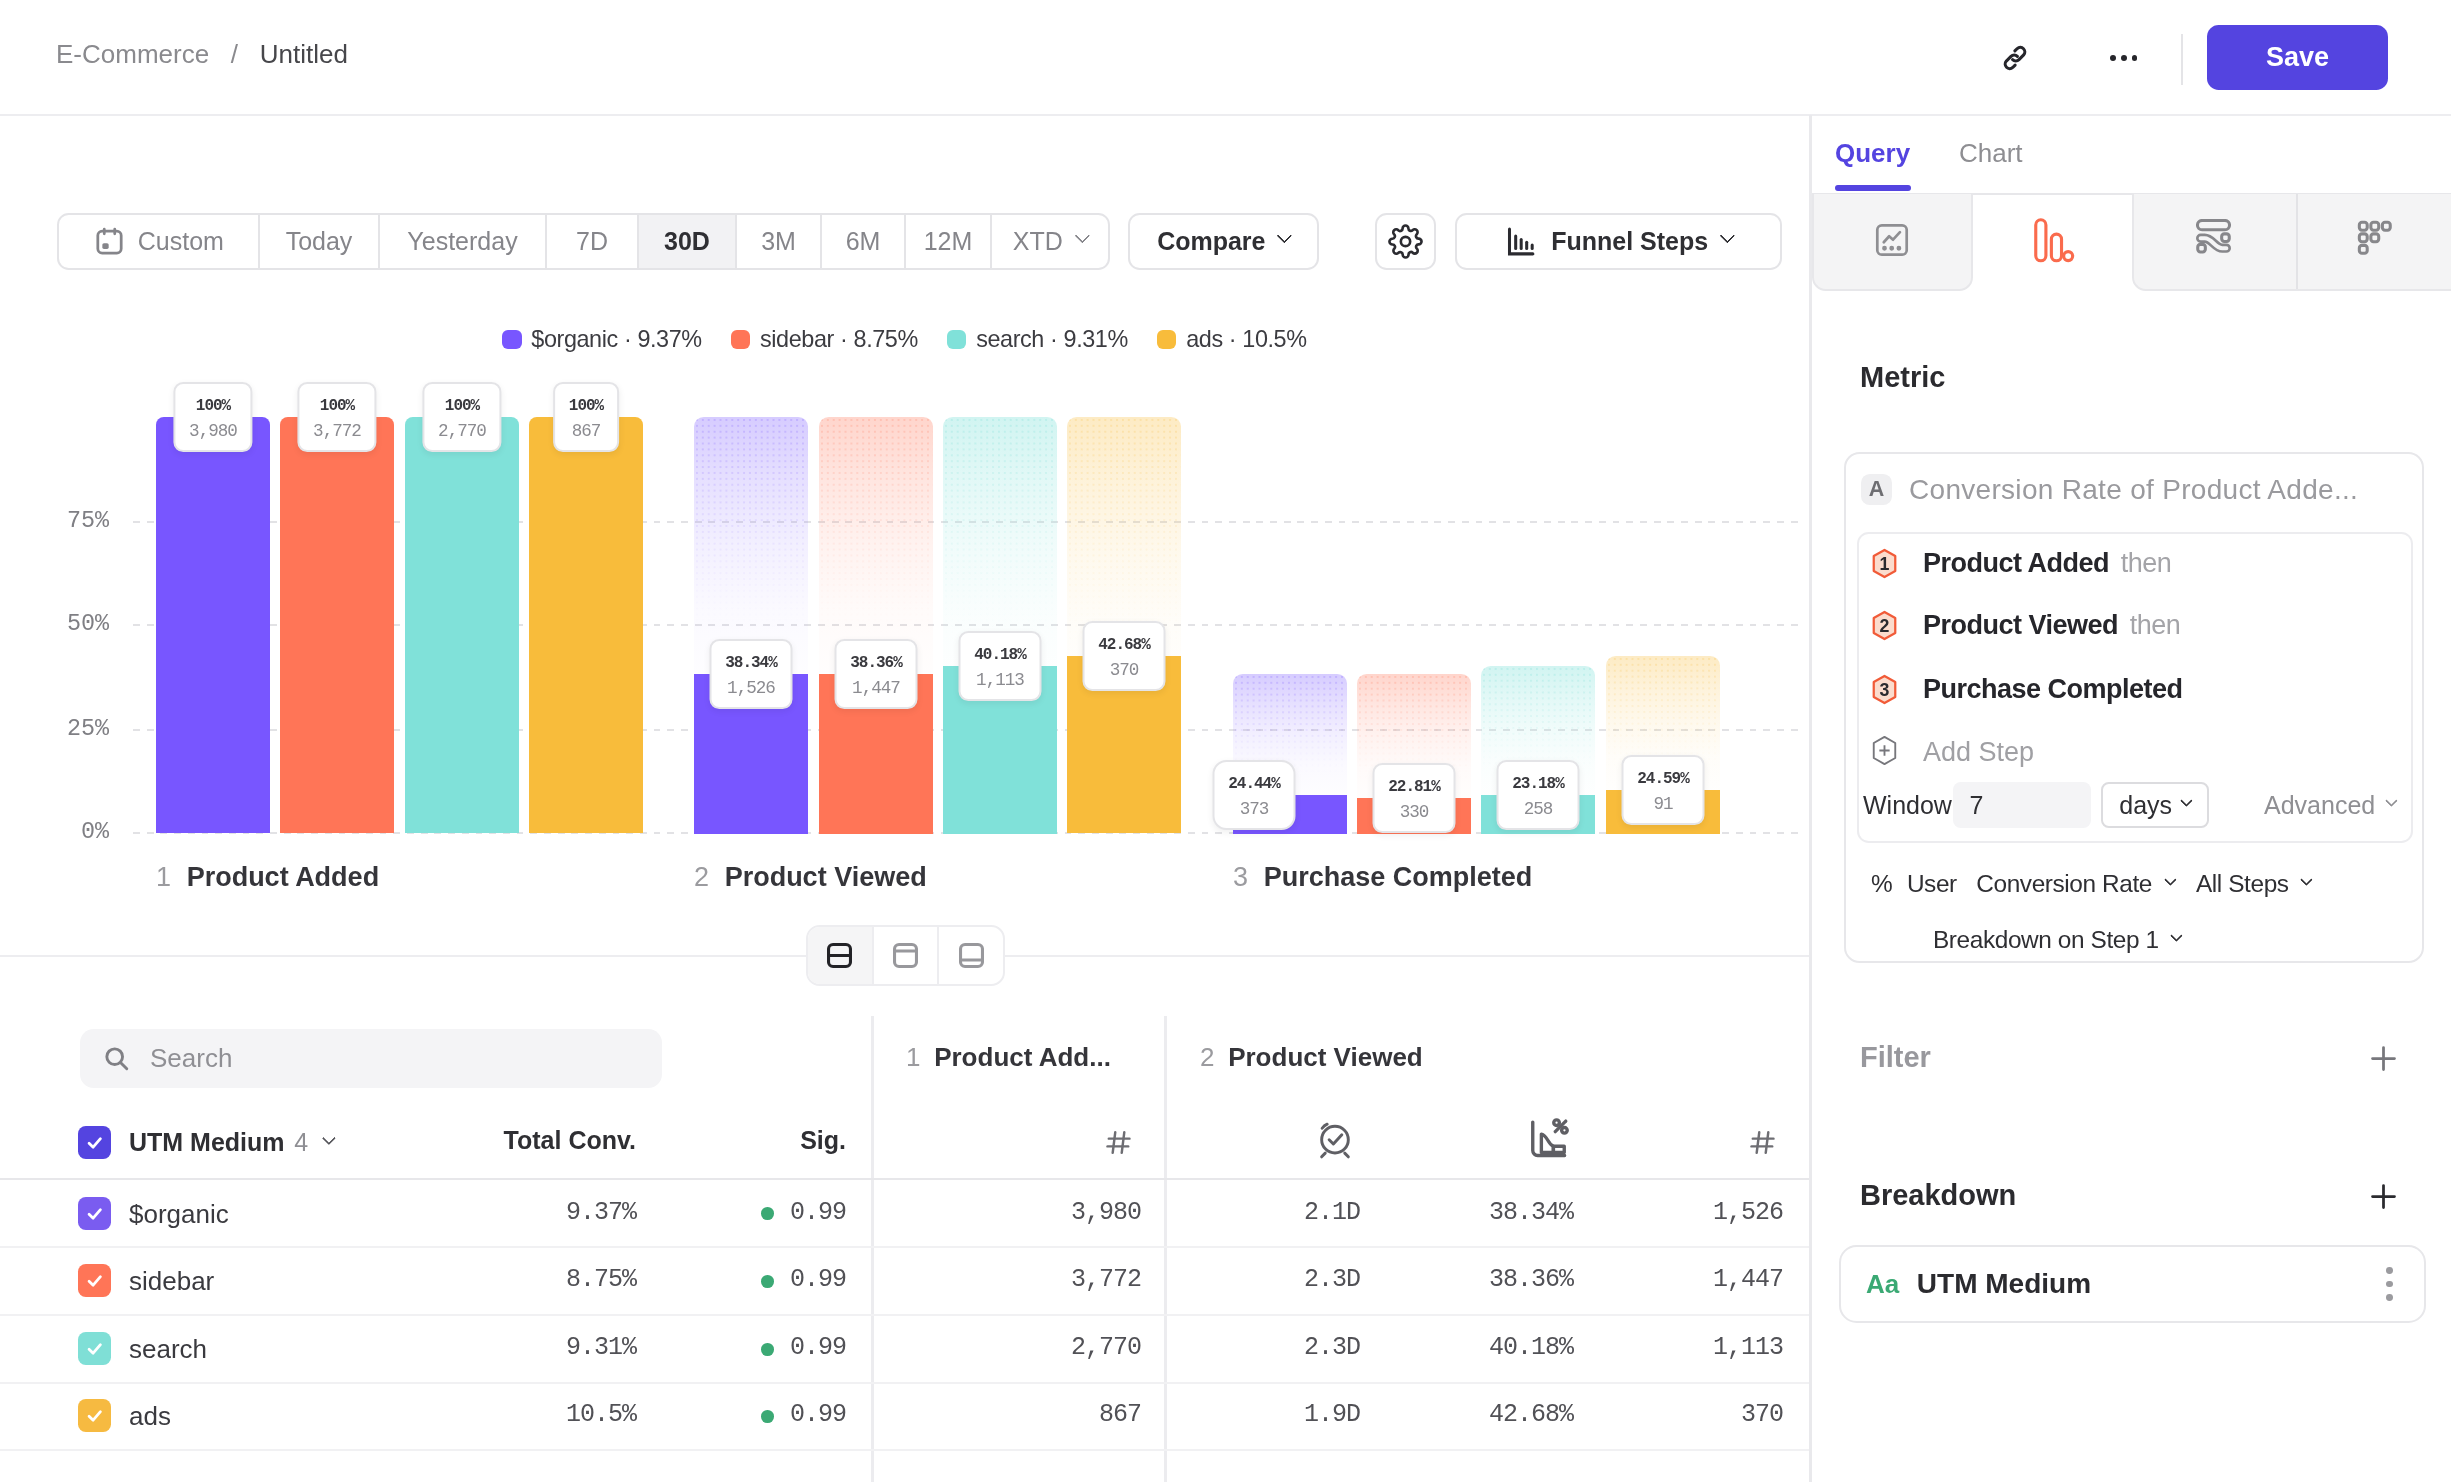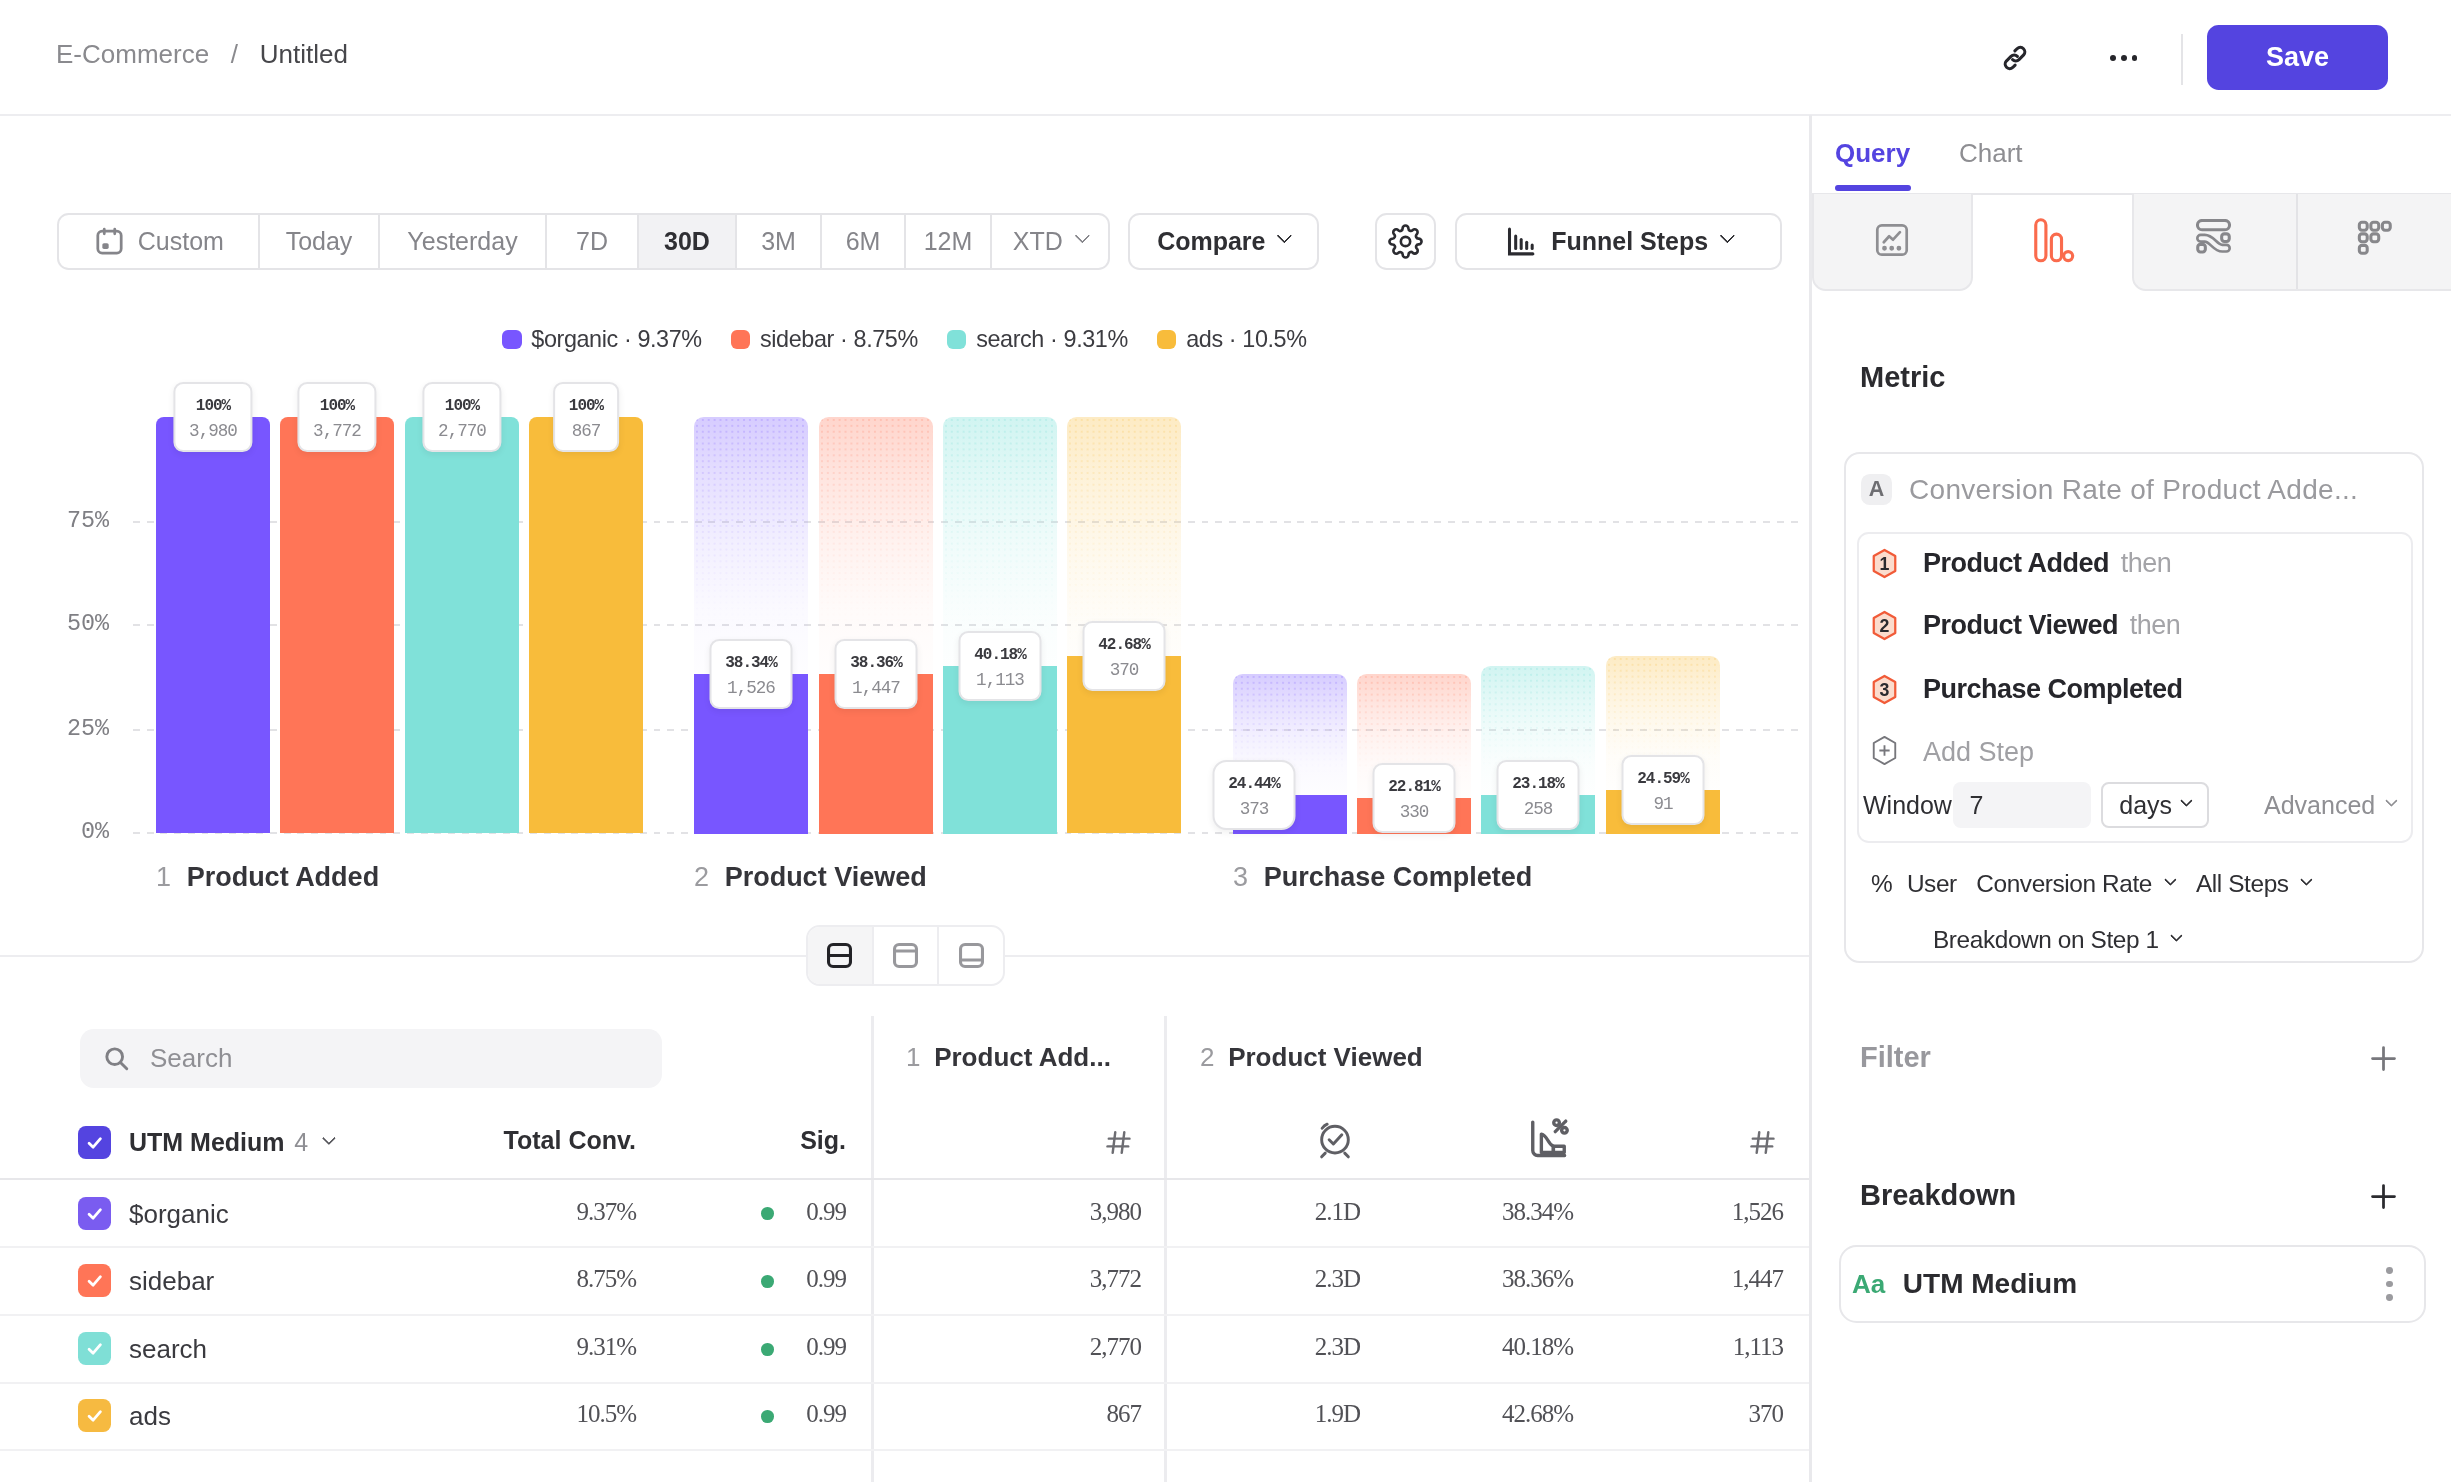--- a/index.html
+++ b/index.html
@@ -10,21 +10,21 @@
   .row { display:flex; align-items:center; }
   .dash { height:2px; background:repeating-linear-gradient(90deg,#e2e2e5 0 6.8px,transparent 6.8px 13.7px); }
   .bar { position:absolute; }
   .lbl { position:absolute; background:#fff; border:2px solid #e4e4e7; border-radius:9.8px; box-shadow:0 2.9px 5.9px rgba(0,0,0,.06); text-align:center; padding:8.8px 13.7px 6.8px; transform:translateX(-50%); }
   .lbl .l1 { font-family:"Liberation Mono", monospace; font-weight:700; font-size:16px; color:#3a3a3f; line-height:26px; letter-spacing:-1px;}
   .lbl .l2 { font-family:"Liberation Mono", monospace; font-size:17.6px; color:#8b8b90; line-height:24.4px; letter-spacing:-1px;}
   .seg { color:#85858a; font-size:25px; display:flex; align-items:center; justify-content:center; height:100%; }
   .chev { display:inline-block; width:13.7px; height:13.7px; border-right:2.9px solid currentColor; border-bottom:2.9px solid currentColor; transform:rotate(45deg) translate(-2px,-2px); border-radius:1px; }
   .ck { position:absolute; width:33px; height:33px; border-radius:7.8px; display:flex; align-items:center; justify-content:center; }
   .ck svg { width:19.5px; height:19.5px; }
-  .vals { position:absolute; text-align:right; font-family:Liberation Serif, serif; font-size:25px; color:#515156; letter-spacing:-1px;}
+  .vals { position:absolute; text-align:right; font-family:Liberation Mono, monospace; font-size:25px; color:#515156; letter-spacing:-1px;}
   .gh { border-radius:9.8px 9.8px 0 0; overflow:hidden; }
   .gh::after { content:""; position:absolute; inset:0; background:radial-gradient(var(--dc) 0.9px, transparent 0.9px); background-size:5.9px 5.9px;
      -webkit-mask-image:linear-gradient(180deg, rgba(0,0,0,.75) 0%, rgba(0,0,0,.35) 40%, rgba(0,0,0,.1) 65%, transparent 85%);
      mask-image:linear-gradient(180deg, rgba(0,0,0,.75) 0%, rgba(0,0,0,.35) 40%, rgba(0,0,0,.1) 65%, transparent 85%); }
   .g-p { --dc:rgba(120,86,255,.30); background:linear-gradient(180deg, rgba(120,86,255,0.3) 0%, rgba(120,86,255,0.18) 25%, rgba(120,86,255,0.09) 50%, rgba(120,86,255,0.03) 75%, rgba(120,86,255,0.01) 100%); }
   .g-r { --dc:rgba(255,117,87,.30); background:linear-gradient(180deg, rgba(255,117,87,0.3) 0%, rgba(255,117,87,0.18) 25%, rgba(255,117,87,0.09) 50%, rgba(255,117,87,0.03) 75%, rgba(255,117,87,0.01) 100%); }
   .g-t { --dc:rgba(128,225,217,.38); background:linear-gradient(180deg, rgba(128,225,217,0.36) 0%, rgba(128,225,217,0.22) 25%, rgba(128,225,217,0.11) 50%, rgba(128,225,217,0.04) 75%, rgba(128,225,217,0.01) 100%); }
   .g-y { --dc:rgba(248,188,59,.30); background:linear-gradient(180deg, rgba(248,188,59,0.3) 0%, rgba(248,188,59,0.18) 25%, rgba(248,188,59,0.09) 50%, rgba(248,188,59,0.03) 75%, rgba(248,188,59,0.01) 100%); }
 </style>
 </head>
@@ -456,21 +456,21 @@
 <div class="abs" style="left:1860px; top:1041px; font-size:29px; font-weight:700; color:#98989d;">Filter</div>
 <svg class="abs" style="left:2367px; top:1042px;" width="33" height="33" viewBox="0 0 24 24" stroke="#77777c" stroke-width="2" stroke-linecap="round">
       <path d="M12 4 V20 M4 12 H20"></path>
     </svg>
 
 <div class="abs" style="left:1860px; top:1179px; font-size:29px; font-weight:700; color:#2b2b2f;">Breakdown</div>
 <svg class="abs" style="left:2367px; top:1180px;" width="33" height="33" viewBox="0 0 24 24" stroke="#2b2b2f" stroke-width="2" stroke-linecap="round">
       <path d="M12 4 V20 M4 12 H20"></path>
     </svg>
 
-<div class="abs row" style="left:1839px; top:1245px; width:587px; height:78px; border:2px solid #e7e7ea; border-radius:17.6px; background:#fff; padding-left:11px; gap:17.6px;">
+<div class="abs row" style="left:1839px; top:1245px; width:587px; height:78px; border:2px solid #e7e7ea; border-radius:17.6px; background:#fff; padding-left:25px; gap:17.6px;">
   <span style="font-size:26px; font-weight:700; color:#3BA974;">Aa</span>
   <span style="font-size:28px; font-weight:700; color:#2b2b2f;">UTM Medium</span>
   <div style="position:absolute; right:31px; display:flex; flex-direction:column; gap:6.8px;">
     <div style="width:6.8px;height:6.8px;border-radius:50%;background:#9b9b9f;"></div>
     <div style="width:6.8px;height:6.8px;border-radius:50%;background:#9b9b9f;"></div>
     <div style="width:6.8px;height:6.8px;border-radius:50%;background:#9b9b9f;"></div>
   </div>
 </div>
 </div>
 

